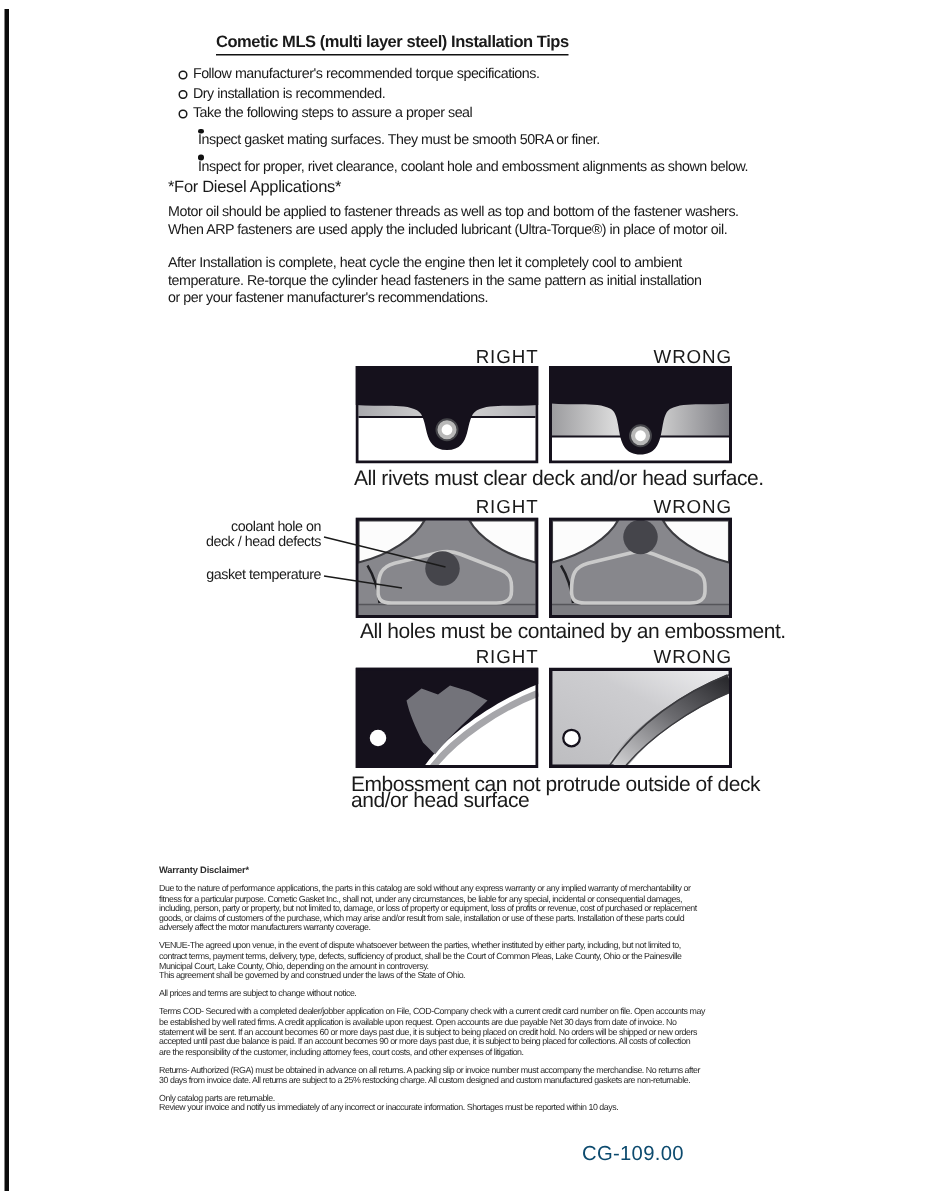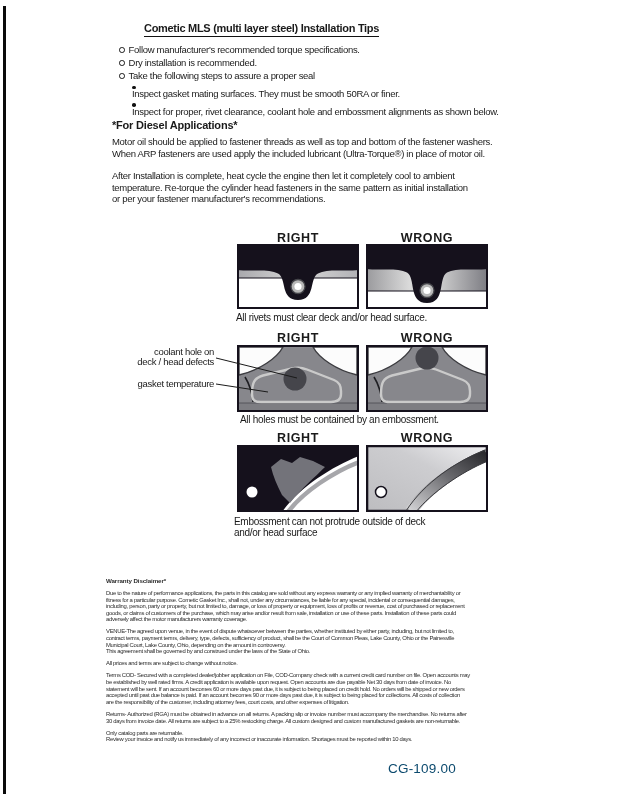--- a/index.html
+++ b/index.html
@@ -12,28 +12,28 @@
 
   .bullets{position:absolute;left:119px;top:43px;width:460px;font-size:9.5px;letter-spacing:-0.3px;}
   .b-item{display:flex;align-items:flex-start;line-height:13.2px;}
   .b-item.sub{line-height:10.8px;margin-left:13px;flex-direction:column;}
   .mk-o{flex:0 0 auto;width:3.6px;height:3.6px;border:1px solid #1a1a1a;border-radius:50%;
         margin:4px 4px 0 0;}
   .mk-dot{flex:0 0 auto;width:3.6px;height:3.6px;background:#111;border-radius:50%;
         margin:3px 3px 0 0;}
 
   .diesel{position:absolute;left:112px;top:119px;width:452px;}
-  .diesel-h{font-size:11px;font-weight:700;letter-spacing:-0.2px;margin:0 0 5px 0;}
+  .diesel-h{font-size:11px;font-weight:400;letter-spacing:-0.2px;margin:0 0 5px 0;}
   .body-par{font-size:9.5px;line-height:11.6px;letter-spacing:-0.3px;margin:0 0 11px 0;white-space:pre-line;}
 
-  .dg-h{position:absolute;width:122px;text-align:center;font-size:12.5px;font-weight:700;
+  .dg-h{position:absolute;width:122px;text-align:right;font-size:12.5px;font-weight:400;
         letter-spacing:0.6px;}
   .panel{position:absolute;width:122px;}
   .panel svg{display:block;}
-  .dg-cap{position:absolute;font-size:10px;letter-spacing:-0.3px;line-height:10.6px;white-space:pre-line;}
+  .dg-cap{position:absolute;font-size:14px;letter-spacing:-0.3px;line-height:10.6px;white-space:pre-line;}
 
   .dg-label{position:absolute;left:96px;width:118px;text-align:right;font-size:9.5px;
             letter-spacing:-0.3px;line-height:9.8px;white-space:pre-line;}
   .leader-overlay{position:absolute;left:0;top:330px;pointer-events:none;}
 
   .disclaimer{position:absolute;left:106px;top:577px;width:416px;color:#2c2c2c;}
   .disc-h{font-size:6.2px;font-weight:700;letter-spacing:-0.1px;margin:0 0 6px 0;}
   .disc-par{font-size:5.9px;line-height:6.6px;letter-spacing:-0.3px;margin:0 0 5.5px 0;white-space:pre-line;}
 
   .doc-code{position:absolute;left:388px;top:761px;font-size:13.5px;letter-spacing:0.2px;color:#0c4a6e;}

